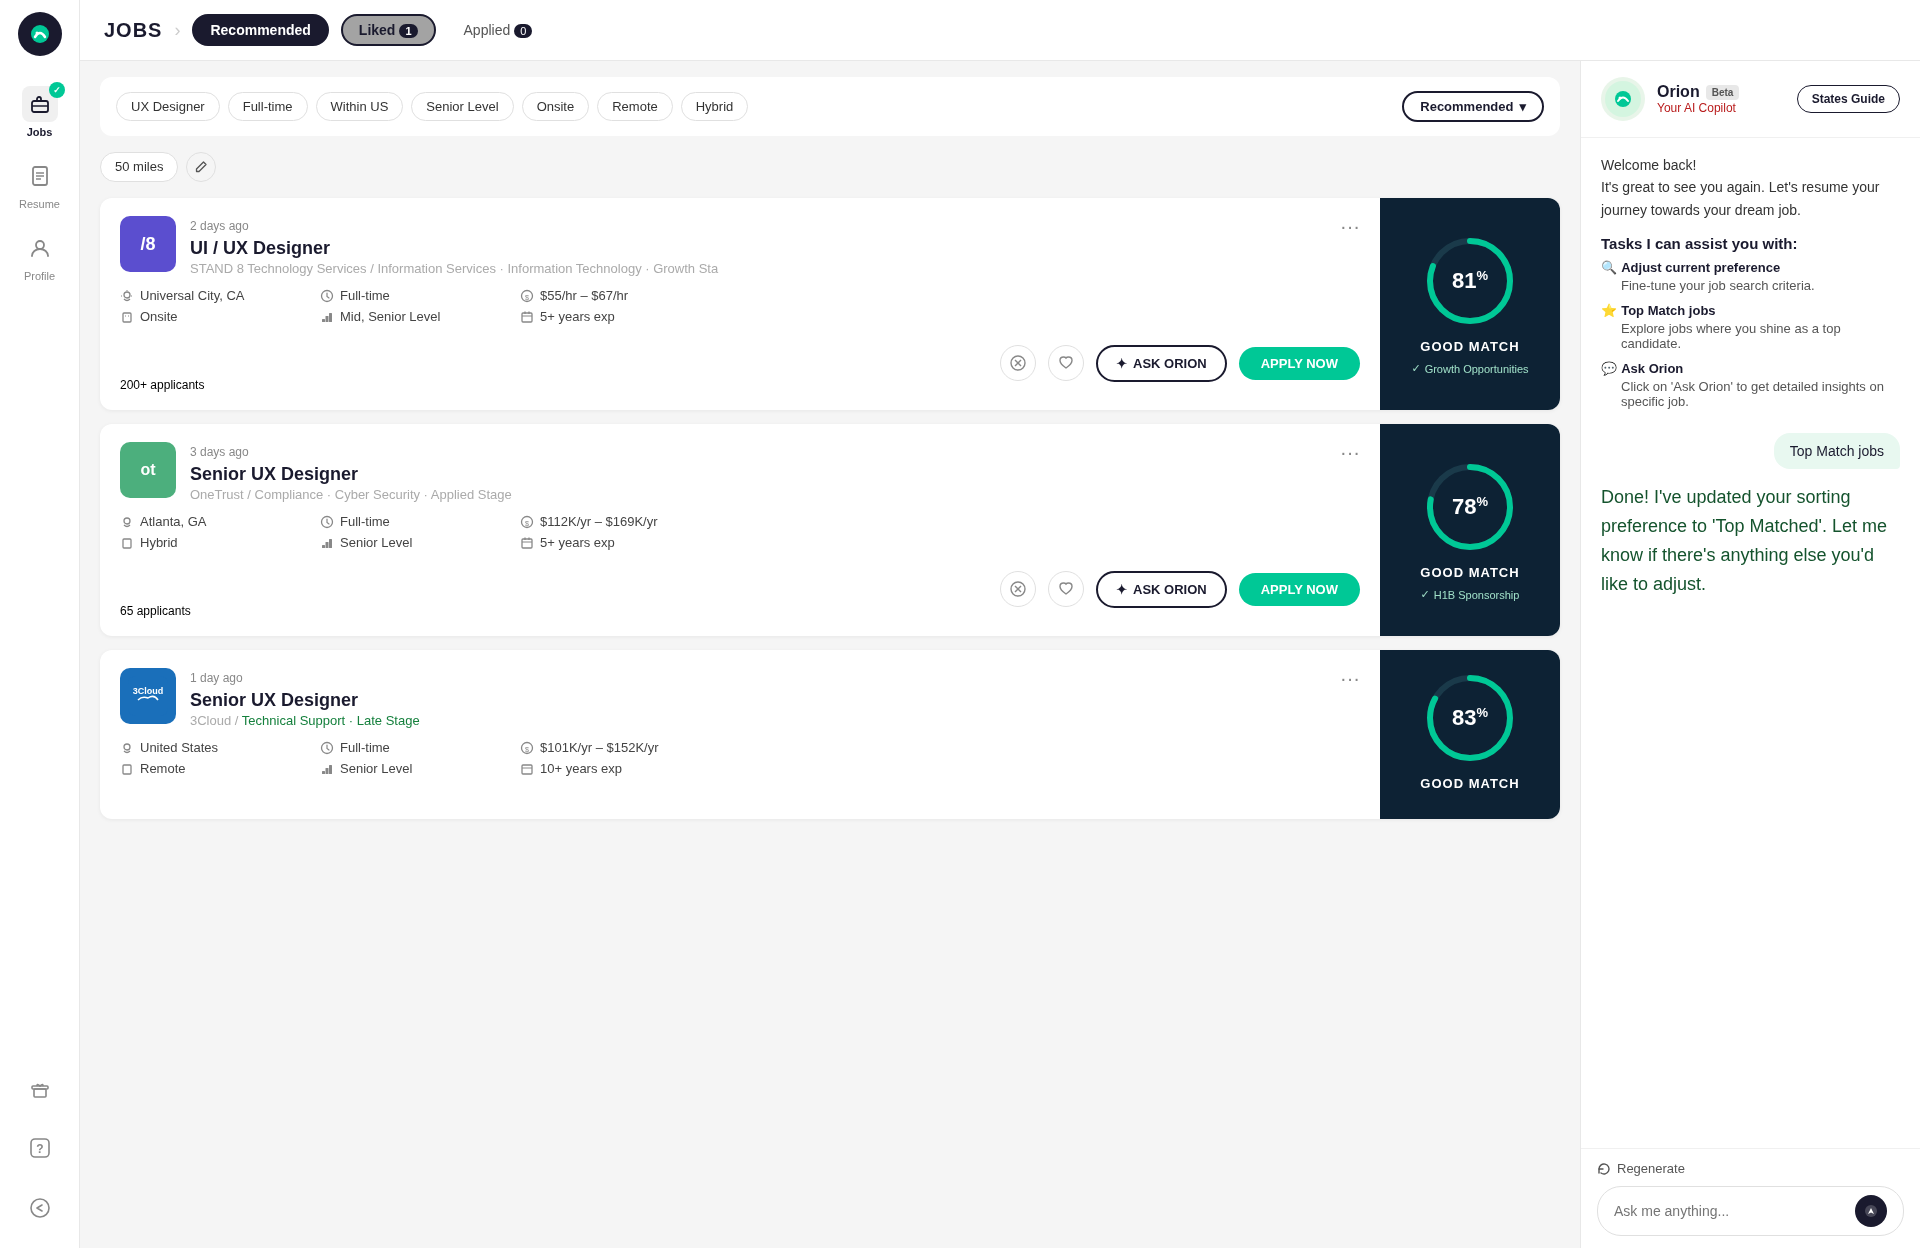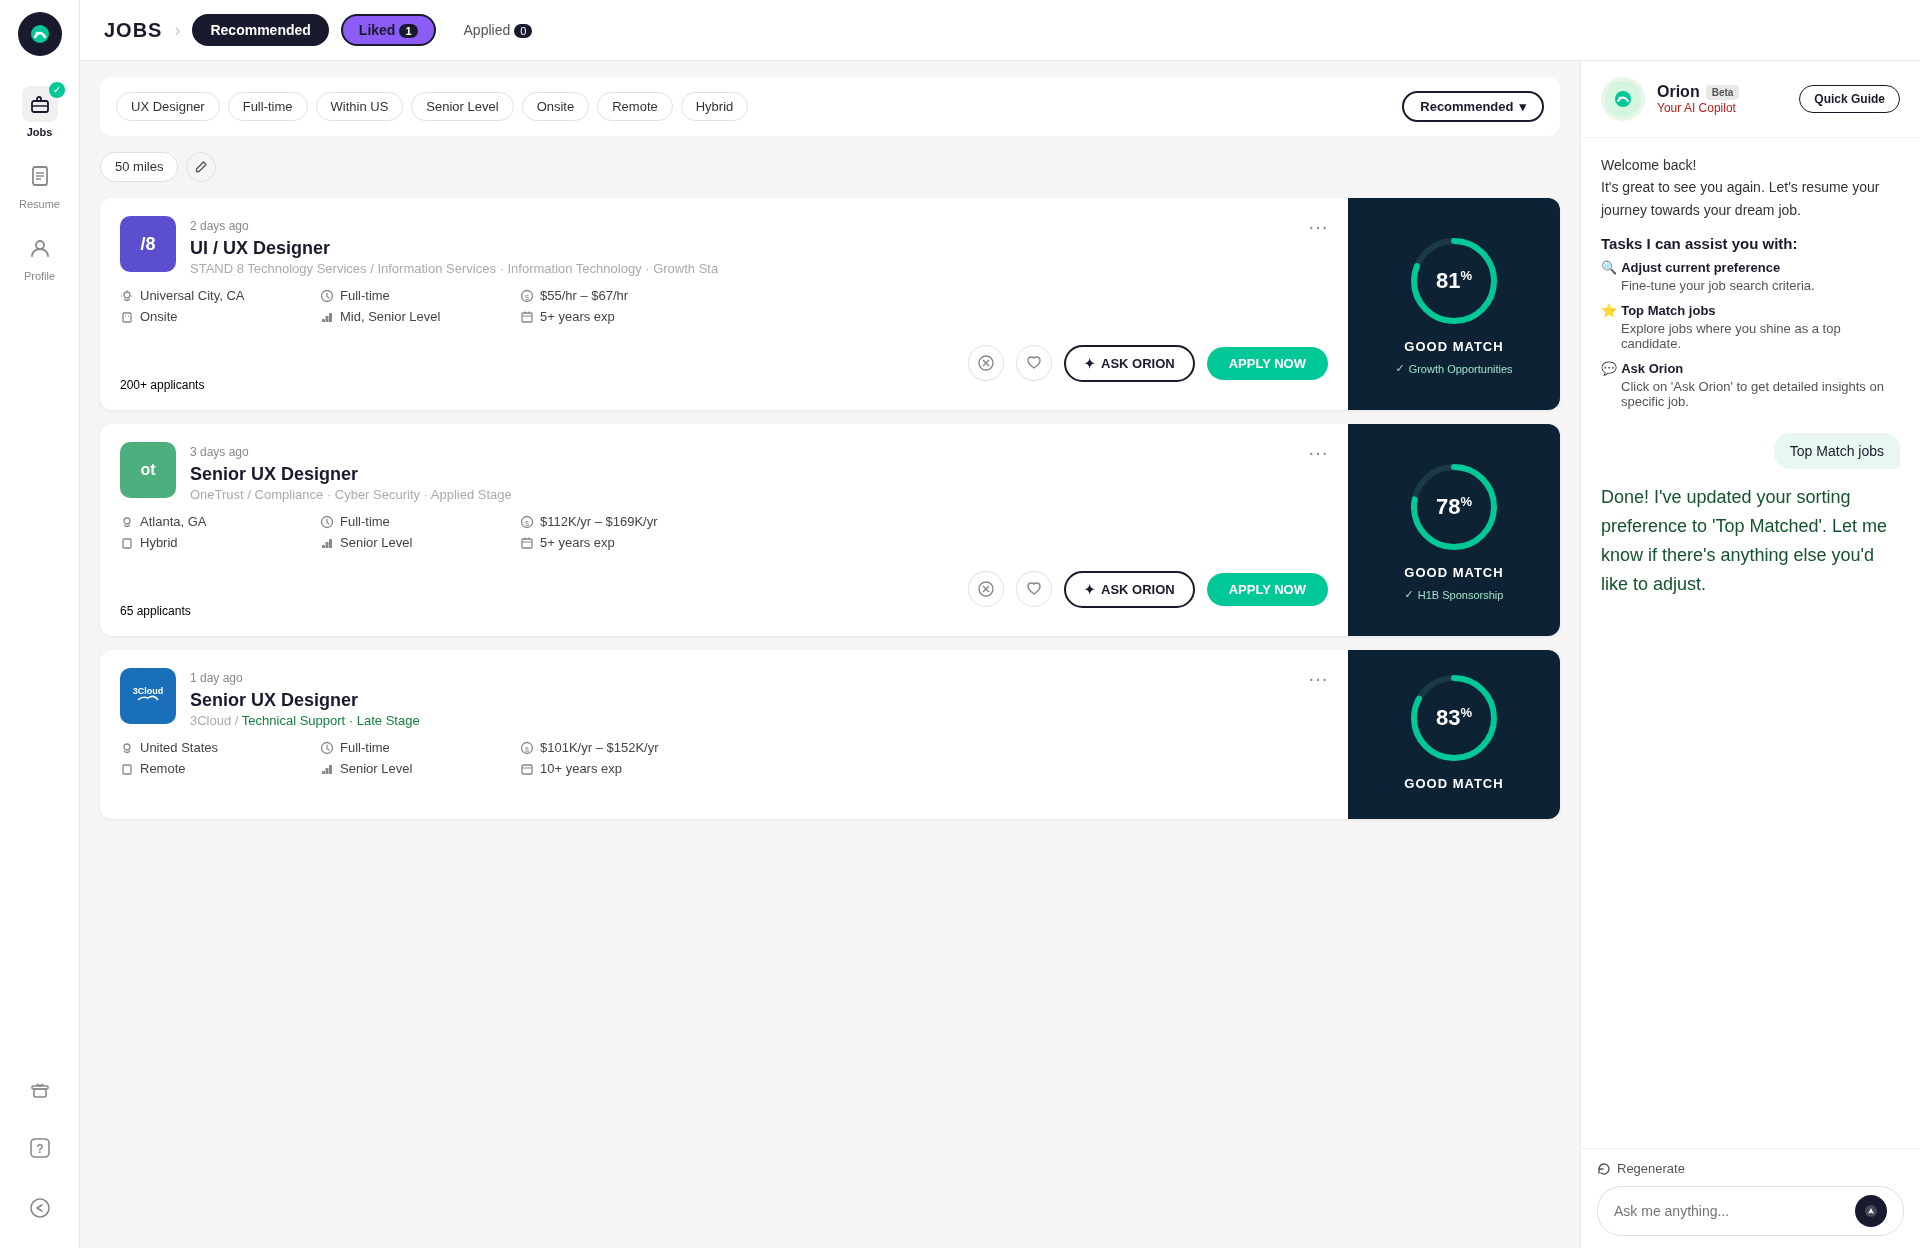--- a/index.html
+++ b/index.html
@@ -77,21 +77,21 @@
       font-weight: 600;
       cursor: pointer;
       border: 2px solid transparent;
     }
     .nav-pill.active-filled {
       background: #1a1a2e;
       color: #fff;
       border-color: #1a1a2e;
     }
     .nav-pill.active-outline {
-      background: #8b5cf6;
+      background: #a3a3a3;
       color: #1a1a2e;
       border-color: #1a1a2e;
     }
     .nav-pill .badge {
       display: inline-block;
       background: #1a1a2e;
       color: #fff;
       border-radius: 10px;
       padding: 1px 6px;
       font-size: 11px;
@@ -256,21 +256,21 @@
       background: #00c896;
       color: #fff;
       font-size: 13px;
       font-weight: 700;
       border: none;
       cursor: pointer;
     }
 
     
     .match-panel {
-      width: 212px;
+      width: 180px;
       background: #0d2234;
       display: flex;
       flex-direction: column;
       align-items: center;
       justify-content: center;
       padding: 20px 16px;
       flex-shrink: 0;
     }
     .match-circle-wrap {
       position: relative;
@@ -833,21 +833,21 @@
             <circle cx="15" cy="17" r="1.5" fill="#fff"></circle>
           </svg>
         </div>
         <div class="orion-name-wrap">
           <div class="orion-name">
             <span>Orion</span>
             <span class="beta-badge">Beta</span>
           </div>
           <div class="orion-subtitle">Your AI Copilot</div>
         </div>
-        <button class="quick-guide-btn">Quick Guide</button>
+        <button class="quick-guide-btn">States Guide</button>
       </div>
 
       <div class="orion-body">
         <div class="orion-welcome">
           Welcome back!<br>
           It's great to see you again. Let's resume your journey towards your dream job.
         </div>
 
         <div>
           <div class="orion-tasks-title">Tasks I can assist you with:</div>

